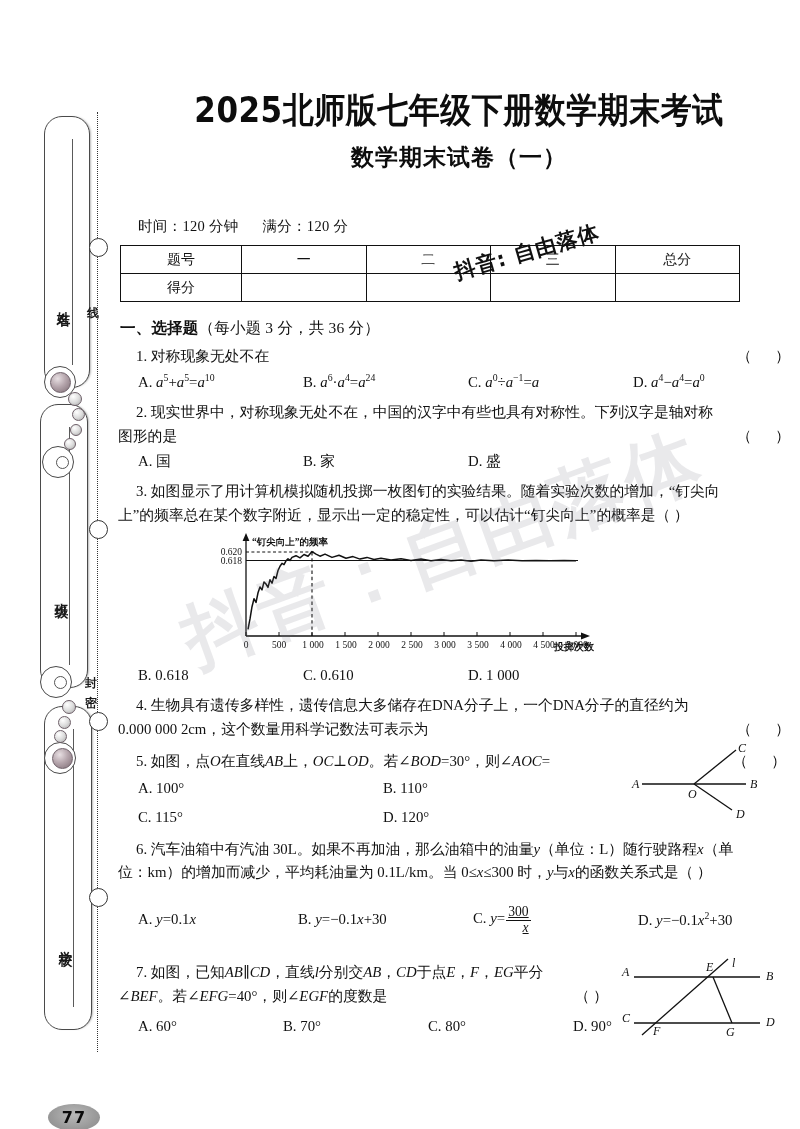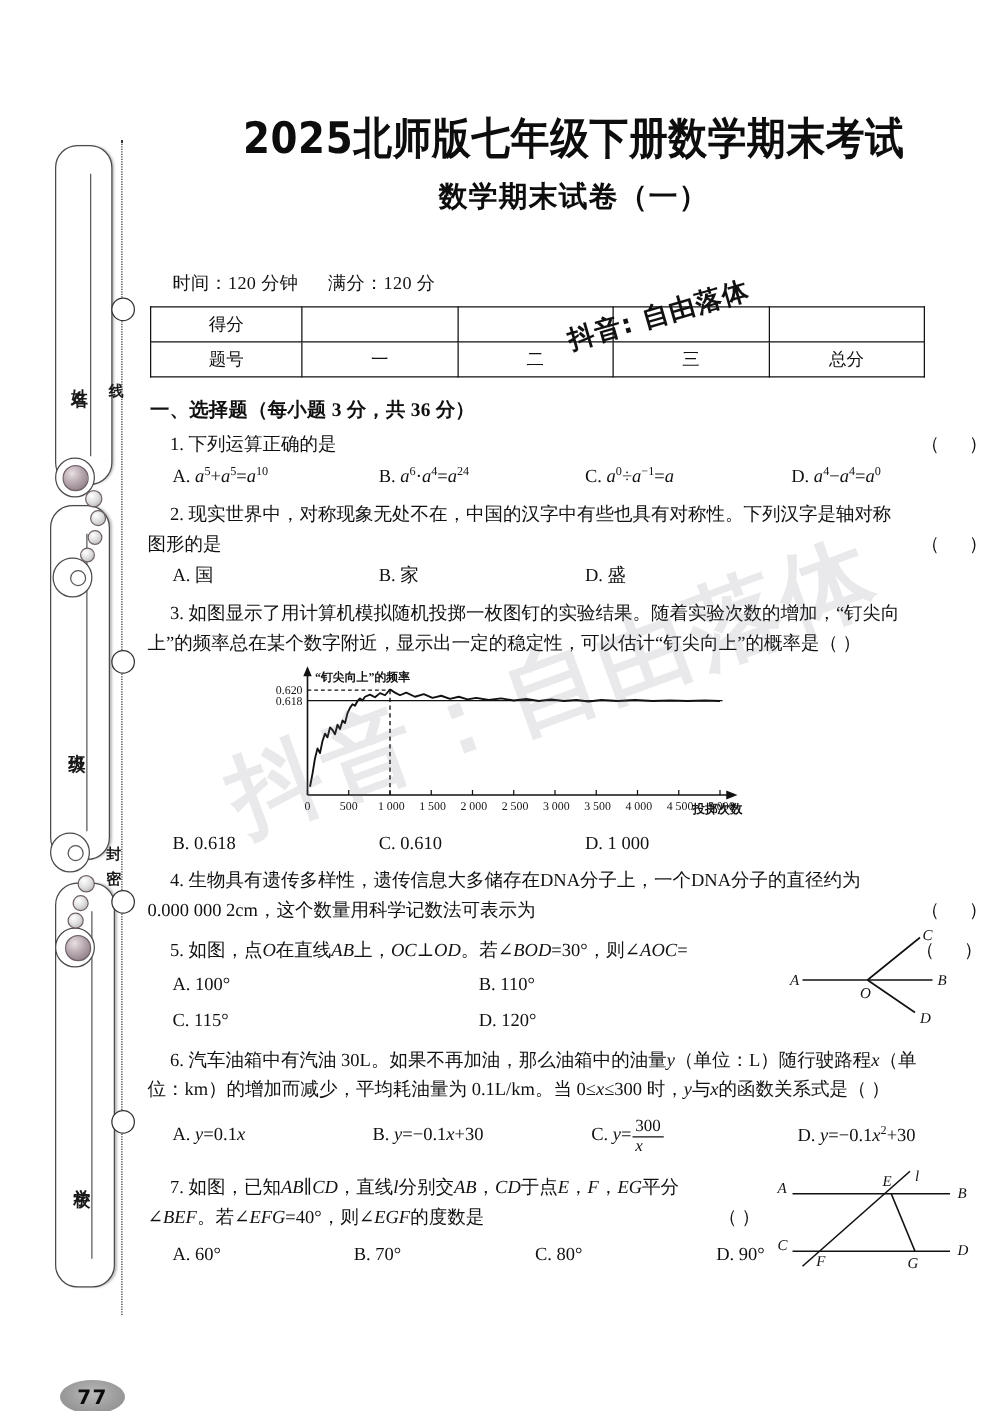--- a/index.html
+++ b/index.html
@@ -144,21 +144,21 @@
   }
   table.score td.lbl{width:118px;}
 
   .sec-head{
     font-size:15.5px;
     font-weight:700;
     padding-top:16px;
     padding-left:2px;
     letter-spacing:.2px;
   }
-  .sec-head .light{font-weight:700;}
+  .sec-head .light{font-weight:400;}
 
   .q{
     font-size:14.8px;
     line-height:1.62;
     padding-top:6px;
     position:relative;
   }
   .q .stem{text-indent:18px;display:block;}
   .q .stem.cont{text-indent:0;}
   .paren{float:right;letter-spacing:10px;}
@@ -166,24 +166,25 @@
     display:flex;
     padding-left:20px;
     padding-top:1px;
   }
   .opts .op{font-size:14.8px;}
   i,.it{font-family:"Liberation Serif","DejaVu Serif",serif;font-style:italic;}
   sup{font-size:.66em;vertical-align:super;}
   .frac{
     display:inline-block;
     vertical-align:middle;
-    text-align:left;
+    text-align:right;
     font-size:.92em;
     line-height:1.05;
-    margin:5px 1px;
+    margin:16px 1px;
+    text-decoration:underline;
   }
   .frac .num{display:block;border-bottom:1.1px solid #111;padding:0 2px;}
   .frac .den{display:block;padding:0 2px;}
 
   
   .chartwrap{
     position:relative;
     height:128px;
     margin-top:4px;
     margin-left:88px;
@@ -284,43 +285,43 @@
 
     <div class="meta-line">
       <span>时间：120 分钟</span>
       <span class="gap"></span>
       <span>满分：120 分</span>
     </div>
 
     <table class="score">
       <tbody>
           <tr>
+        <td class="lbl">题号</td>
+        <td>一</td>
+        <td>二</td>
+        <td>三</td>
+        <td>总分</td>
+      </tr>
+      <tr>
         <td class="lbl">得分</td>
         <td></td>
         <td></td>
         <td></td>
         <td></td>
       </tr>
-      <tr>
-        <td class="lbl">题号</td>
-        <td>一</td>
-        <td>二</td>
-        <td>三</td>
-        <td>总分</td>
-      </tr>
     </tbody>
       </table>
 
     <div class="sec-head">
       <span>一、选择题</span><span class="light">（每小题 3 分，共 36 分）</span>
     </div>
 
     <div class="q">
       <span class="paren">（    ）</span>
-      <span class="stem"><span>1.</span> <span>下列运算正确的是</span></span>
+      <span class="stem"><span>1.</span> <span>对称现象无处不在</span></span>
       <div class="opts">
         <div class="op" style="width:165px"><span>A.</span> <i>a</i><sup>5</sup>+<i>a</i><sup>5</sup>=<i>a</i><sup>10</sup></div>
         <div class="op" style="width:165px"><span>B.</span> <i>a</i><sup>6</sup>·<i>a</i><sup>4</sup>=<i>a</i><sup>24</sup></div>
         <div class="op" style="width:165px"><span>C.</span> <i>a</i><sup>0</sup>÷<i>a</i><sup>−1</sup>=<i>a</i></div>
         <div class="op"><span>D.</span> <i>a</i><sup>4</sup>−<i>a</i><sup>4</sup>=<i>a</i><sup>0</sup></div>
       </div>
     </div>
 
     <div class="q">
       <span class="stem"><span>2.</span> <span>现实世界中，对称现象无处不在，中国的汉字中有些也具有对称性。下列汉字是轴对称</span></span>

